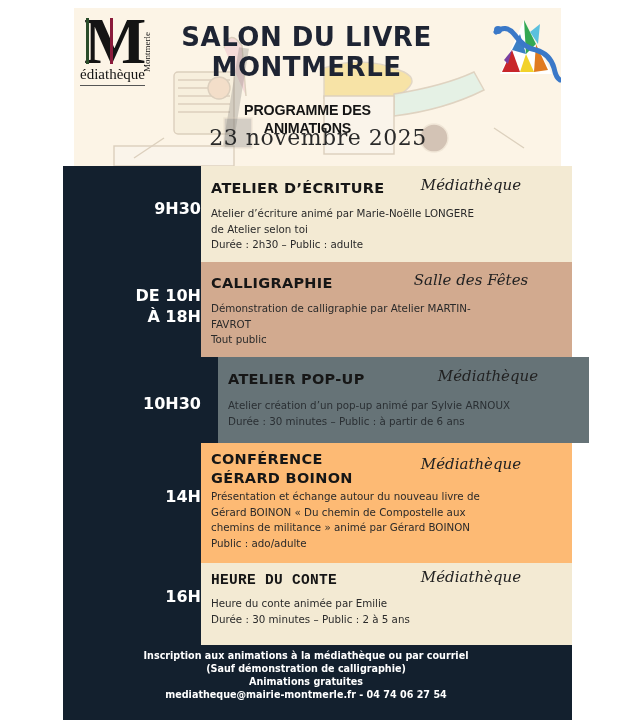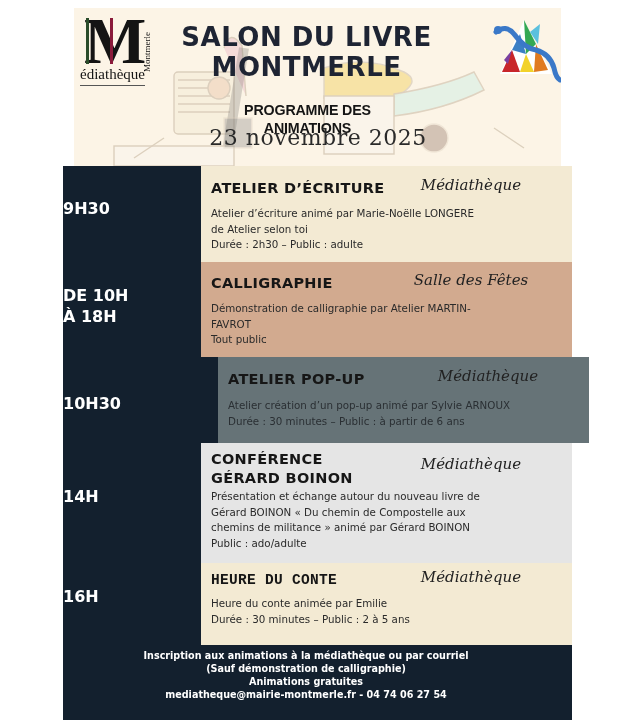--- a/index.html
+++ b/index.html
@@ -17,21 +17,21 @@
 
     .title { position: absolute; left: 186px; top: 14px; width: 265px; text-align: center; font-family: "DejaVu Sans", sans-serif; font-weight: bold; font-size: 26px; line-height: 30px; color: #1e2433; letter-spacing: 0.5px; }
     .subtitle { position: absolute; left: 206px; top: 93px; width: 225px; text-align: center; font-family: "Liberation Sans", sans-serif; font-weight: bold; font-size: 15.5px; color: #151515; transform: scaleX(0.92); transform-origin: left center; letter-spacing: -0.2px; }
     .date { position: absolute; left: 200px; top: 117px; width: 240px; text-align: center; font-family: "DejaVu Serif", serif; font-size: 22px; color: #2a2a2a; font-weight: normal; letter-spacing: 0.5px; }
 
     .logo-right { position: absolute; left: 490px; top: 12px; width: 72px; height: 70px; }
 
     
     .panel { position: absolute; left: 63px; top: 166px; width: 509px; height: 554px; background: #13202e; }
     .band { position: absolute; left: 138px; width: 371px; }
-    .time { position: absolute; left: 0; width: 138px; text-align: left; color: #ffffff; font-family: "DejaVu Sans", sans-serif; font-weight: bold; font-size: 16px; line-height: 21px; }
+    .time { position: absolute; left: 0; width: 138px; text-align: right; color: #ffffff; font-family: "DejaVu Sans", sans-serif; font-weight: bold; font-size: 16px; line-height: 21px; }
     .ev-title { position: absolute; left: 10px; font-family: "DejaVu Sans", sans-serif; font-weight: bold; font-size: 14.5px; color: #161616; letter-spacing: 0.3px; line-height: 19px; }
     .ev-place { position: absolute; left: 210px; width: 120px; text-align: center; font-family: "DejaVu Serif", serif; font-style: italic; font-size: 15px; color: #222; }
     .ev-desc { position: absolute; left: 10px; width: 345px; font-family: "DejaVu Sans", sans-serif; font-size: 10.3px; line-height: 15.5px; color: #2a2a2a; }
     .ev-desc div { white-space: nowrap; }
 
     .footer { position: absolute; left: 0; top: 483px; width: 486px; text-align: center; color: #ffffff; font-family: "DejaVu Sans", sans-serif; font-weight: bold; font-size: 9.6px; line-height: 13px; }
     .footer div { white-space: nowrap; }
   </style>
 </head>
 <body>
@@ -130,21 +130,21 @@
     <div class="ev-place" style="top:10px;">Médiathèque</div>
     <div class="ev-desc" style="top:41px;color:#2a2f33;">
       <div>Atelier création d’un pop-up animé par Sylvie ARNOUX</div>
       <div>Durée : 30 minutes – Public : à partir de 6 ans</div>
     </div>
   </div>
 
   <div class="time" style="top:320px;">
     <div>14H</div>
   </div>
-  <div class="band" style="top:277px;height:120px;background:#e5e5e5;">
+  <div class="band" style="top:277px;height:120px;background:#fdba74;">
     <div class="ev-title" style="top:7px;">
       <div>CONFÉRENCE</div>
       <div>GÉRARD BOINON</div>
     </div>
     <div class="ev-place" style="top:12px;">Médiathèque</div>
     <div class="ev-desc" style="top:46px;">
       <div>Présentation et échange autour du nouveau livre de</div>
       <div>Gérard BOINON « Du chemin de Compostelle aux</div>
       <div>chemins de militance » animé par Gérard BOINON</div>
       <div>Public : ado/adulte</div>

